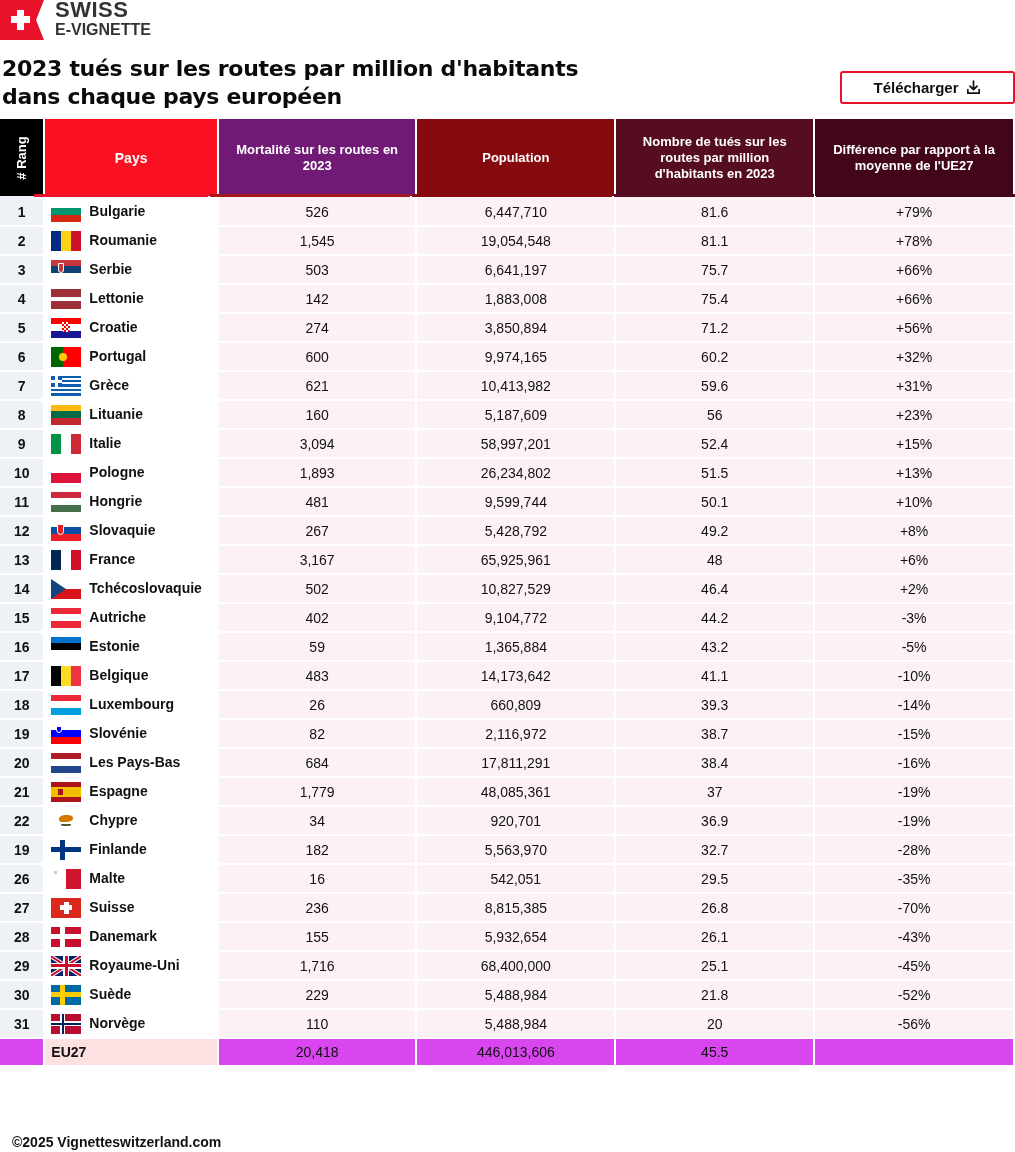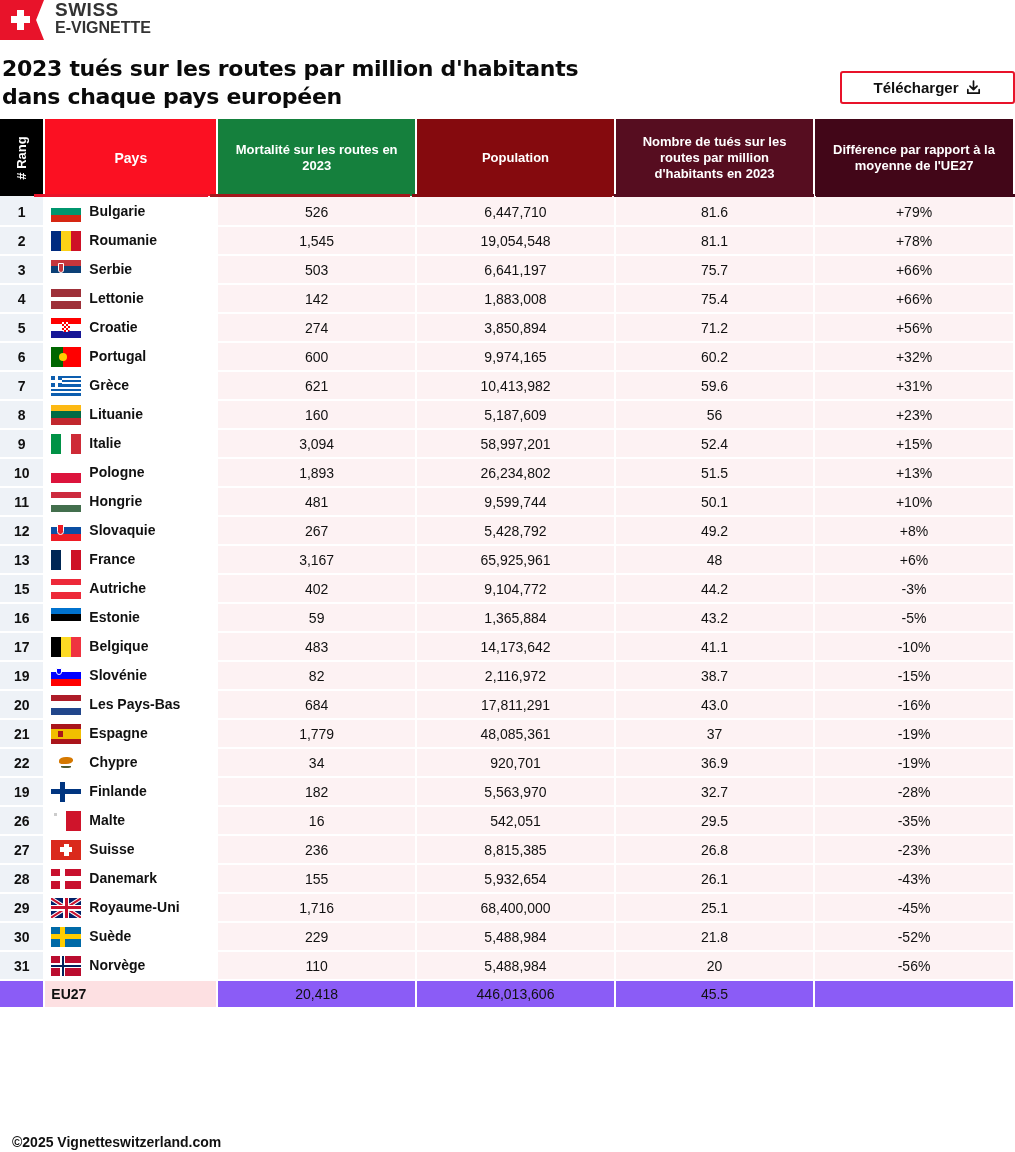--- a/index.html
+++ b/index.html
@@ -2,40 +2,40 @@
 <html><head>
 <meta charset="utf-8">
 <style>
   * { box-sizing: border-box; margin: 0; padding: 0; }
   body { width: 1015px; height: 1152px; background: #ffffff; font-family: "Liberation Sans", sans-serif; color: #111; position: relative; overflow: hidden; }
   .logo { position: absolute; left: 0; top: 0; height: 40px; display: flex; align-items: center; }
   .logo-flag { width: 44px; height: 40px; background: #e8132a; clip-path: polygon(0 0, 100% 0, 82% 50%, 100% 100%, 0 100%); position: relative; }
   .logo-flag .cross-v { position: absolute; left: 17px; top: 10px; width: 7px; height: 20px; background: #fff; }
   .logo-flag .cross-h { position: absolute; left: 11px; top: 16px; width: 19px; height: 7px; background: #fff; }
   .logo-text { margin-left: 11px; line-height: 1; }
-  .logo-text .l1 { font-size: 19px; font-weight: bold; color: #333; letter-spacing: 0.5px; display: block; margin-top: -4px; }
+  .logo-text .l1 { font-size: 22px; font-weight: bold; color: #333; letter-spacing: 0.5px; display: block; margin-top: -4px; }
   .logo-text .l2 { font-size: 16px; font-weight: bold; color: #333; display: block; margin-top: 1px; }
   .title { position: absolute; left: 2px; top: 55px; font-family: "DejaVu Sans", sans-serif; font-weight: bold; font-size: 22px; line-height: 28px; color: #0a0a0a; letter-spacing: -0.3px; }
   .dl-btn { position: absolute; left: 840px; top: 71px; width: 175px; height: 33px; border: 2px solid #e8132a; border-radius: 3px; background: #fff; display: flex; align-items: center; justify-content: center; font-size: 15px; font-weight: bold; color: #111; gap: 6px; cursor: pointer; }
   .dl-btn svg { width: 17px; height: 17px; }
   table { position: absolute; left: 0; top: 119px; border-collapse: separate; border-spacing: 2px 0; margin-left: -2px; }
   th { color: #fff; font-size: 13px; font-weight: bold; text-align: center; vertical-align: middle; height: 77px; padding: 0 12px; line-height: 16px; }
   th.rank { background: #000; width: 34px; padding: 0; }
   th.rank span { display: inline-block; transform: rotate(-90deg); white-space: nowrap; font-size: 13px; }
   th.pays { background: #fb1022; width: 172px; font-size: 14px; }
-  th.mort { background: #15803d; width: 200px; }
+  th.mort { background: #701a75; width: 200px; }
   th.pop { background: #850a0e; width: 200px; }
   th.npm { background: #560d20; width: 200px; }
   th.diff { background: #420618; width: 201px; }
   td { height: 29px; font-size: 14px; text-align: center; vertical-align: middle; border-top: 2px solid #fff; }
   tr.first td { border-top: 2px solid transparent; }
   td.rank { background: #eef2f7; font-weight: bold; font-size: 14px; color: #111; }
   td.pays { background: #fff; text-align: left; font-weight: bold; padding-left: 6px; white-space: nowrap; }
   td.num { background: #fdf2f3; color: #111; }
-  tr.eu td { background: #8b5cf6; height: 28px; }
+  tr.eu td { background: #d946ef; height: 28px; }
   tr.eu td.pays { background: #fde0e2; }
   .flag { display: inline-block; width: 30px; height: 20px; vertical-align: middle; margin-right: 8px; position: relative; overflow: hidden; }
   .flag > i { position: absolute; display: block; }
   .hdr-border { position: absolute; top: 194px; height: 3px; }
   .footer { position: absolute; left: 12px; top: 1134px; font-size: 14px; font-weight: bold; color: #111; }
 </style>
 </head>
 <body>
 
 <div class="logo">
@@ -171,20 +171,28 @@
       </tr>
       <tr>
     <td class="rank">13</td>
     <td class="pays"><span class="flag"><i style="top:0;left:0%;height:100%;width:33.833333333333336%;background:#002654"></i><i style="top:0;left:33.333333333333336%;height:100%;width:33.833333333333336%;background:#fff"></i><i style="top:0;left:66.66666666666667%;height:100%;width:33.833333333333336%;background:#ce1126"></i></span><span>France</span></td>
     <td class="num">3,167</td>
     <td class="num">65,925,961</td>
     <td class="num">48</td>
     <td class="num">+6%</td>
       </tr>
       <tr>
+    <td class="rank">14</td>
+    <td class="pays"><span class="flag"><i style="left:0;top:0%;width:100%;height:50.5%;background:#fff"></i><i style="left:0;top:50%;width:100%;height:50.5%;background:#d7141a"></i><i style="left:0;top:0;width:0;height:0;border-top:10px solid transparent;border-bottom:10px solid transparent;border-left:15px solid #11457e"></i></span><span>Tchécoslovaquie</span></td>
+    <td class="num">502</td>
+    <td class="num">10,827,529</td>
+    <td class="num">46.4</td>
+    <td class="num">+2%</td>
+      </tr>
+      <tr>
     <td class="rank">15</td>
     <td class="pays"><span class="flag"><i style="left:0;top:0%;width:100%;height:33.833333333333336%;background:#ed2939"></i><i style="left:0;top:33.333333333333336%;width:100%;height:33.833333333333336%;background:#fff"></i><i style="left:0;top:66.66666666666667%;width:100%;height:33.833333333333336%;background:#ed2939"></i></span><span>Autriche</span></td>
     <td class="num">402</td>
     <td class="num">9,104,772</td>
     <td class="num">44.2</td>
     <td class="num">-3%</td>
       </tr>
       <tr>
     <td class="rank">16</td>
     <td class="pays"><span class="flag"><i style="left:0;top:0%;width:100%;height:33.833333333333336%;background:#0072ce"></i><i style="left:0;top:33.333333333333336%;width:100%;height:33.833333333333336%;background:#000"></i><i style="left:0;top:66.66666666666667%;width:100%;height:33.833333333333336%;background:#fff"></i></span><span>Estonie</span></td>
@@ -195,33 +203,41 @@
       </tr>
       <tr>
     <td class="rank">17</td>
     <td class="pays"><span class="flag"><i style="top:0;left:0%;height:100%;width:33.833333333333336%;background:#000"></i><i style="top:0;left:33.333333333333336%;height:100%;width:33.833333333333336%;background:#fdda24"></i><i style="top:0;left:66.66666666666667%;height:100%;width:33.833333333333336%;background:#ef3340"></i></span><span>Belgique</span></td>
     <td class="num">483</td>
     <td class="num">14,173,642</td>
     <td class="num">41.1</td>
     <td class="num">-10%</td>
       </tr>
       <tr>
+    <td class="rank">18</td>
+    <td class="pays"><span class="flag"><i style="left:0;top:0%;width:100%;height:33.833333333333336%;background:#ed2939"></i><i style="left:0;top:33.333333333333336%;width:100%;height:33.833333333333336%;background:#fff"></i><i style="left:0;top:66.66666666666667%;width:100%;height:33.833333333333336%;background:#00a1de"></i></span><span>Luxembourg</span></td>
+    <td class="num">26</td>
+    <td class="num">660,809</td>
+    <td class="num">39.3</td>
+    <td class="num">-14%</td>
+      </tr>
+      <tr>
     <td class="rank">19</td>
     <td class="pays"><span class="flag"><i style="left:0;top:0%;width:100%;height:33.833333333333336%;background:#fff"></i><i style="left:0;top:33.333333333333336%;width:100%;height:33.833333333333336%;background:#0000ff"></i><i style="left:0;top:66.66666666666667%;width:100%;height:33.833333333333336%;background:#ff0000"></i><i style="left:5px;top:2px;width:6px;height:7px;background:#0000ff;border:1px solid #fff;border-radius:0 0 3px 3px"></i></span><span>Slovénie</span></td>
     <td class="num">82</td>
     <td class="num">2,116,972</td>
     <td class="num">38.7</td>
     <td class="num">-15%</td>
       </tr>
       <tr>
     <td class="rank">20</td>
     <td class="pays"><span class="flag"><i style="left:0;top:0%;width:100%;height:33.833333333333336%;background:#ae1c28"></i><i style="left:0;top:33.333333333333336%;width:100%;height:33.833333333333336%;background:#fff"></i><i style="left:0;top:66.66666666666667%;width:100%;height:33.833333333333336%;background:#21468b"></i></span><span>Les Pays-Bas</span></td>
     <td class="num">684</td>
     <td class="num">17,811,291</td>
-    <td class="num">43.0</td>
+    <td class="num">38.4</td>
     <td class="num">-16%</td>
       </tr>
       <tr>
     <td class="rank">21</td>
     <td class="pays"><span class="flag"><i style="inset:0;background:#aa151b"></i><i style="left:0;top:5px;width:100%;height:10px;background:#f1bf00"></i><i style="left:7px;top:7px;width:5px;height:6px;background:#aa151b"></i></span><span>Espagne</span></td>
     <td class="num">1,779</td>
     <td class="num">48,085,361</td>
     <td class="num">37</td>
     <td class="num">-19%</td>
       </tr>
@@ -248,21 +264,21 @@
     <td class="num">542,051</td>
     <td class="num">29.5</td>
     <td class="num">-35%</td>
       </tr>
       <tr>
     <td class="rank">27</td>
     <td class="pays"><span class="flag"><i style="inset:0;background:#da291c"></i><i style="left:12.5px;top:4px;width:5px;height:12px;background:#fff"></i><i style="left:9px;top:7.5px;width:12px;height:5px;background:#fff"></i></span><span>Suisse</span></td>
     <td class="num">236</td>
     <td class="num">8,815,385</td>
     <td class="num">26.8</td>
-    <td class="num">-23%</td>
+    <td class="num">-70%</td>
       </tr>
       <tr>
     <td class="rank">28</td>
     <td class="pays"><span class="flag"><i style="inset:0;background:#c8102e"></i><i style="left:9px;top:0;width:5px;height:100%;background:#fff"></i><i style="left:0;top:7.5px;width:100%;height:5px;background:#fff"></i></span><span>Danemark</span></td>
     <td class="num">155</td>
     <td class="num">5,932,654</td>
     <td class="num">26.1</td>
     <td class="num">-43%</td>
       </tr>
       <tr>

